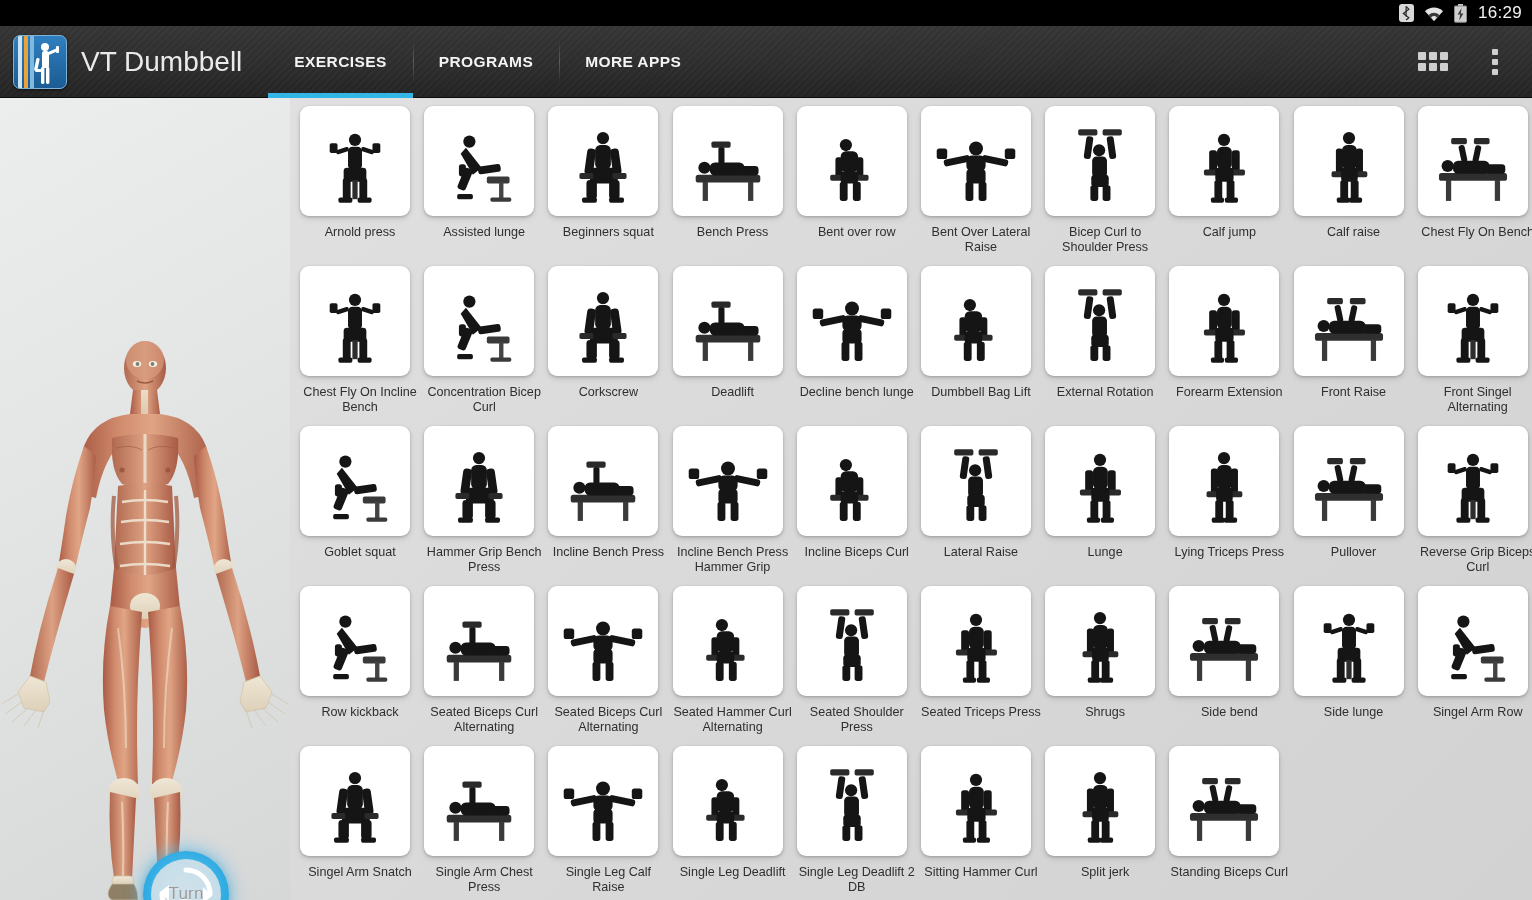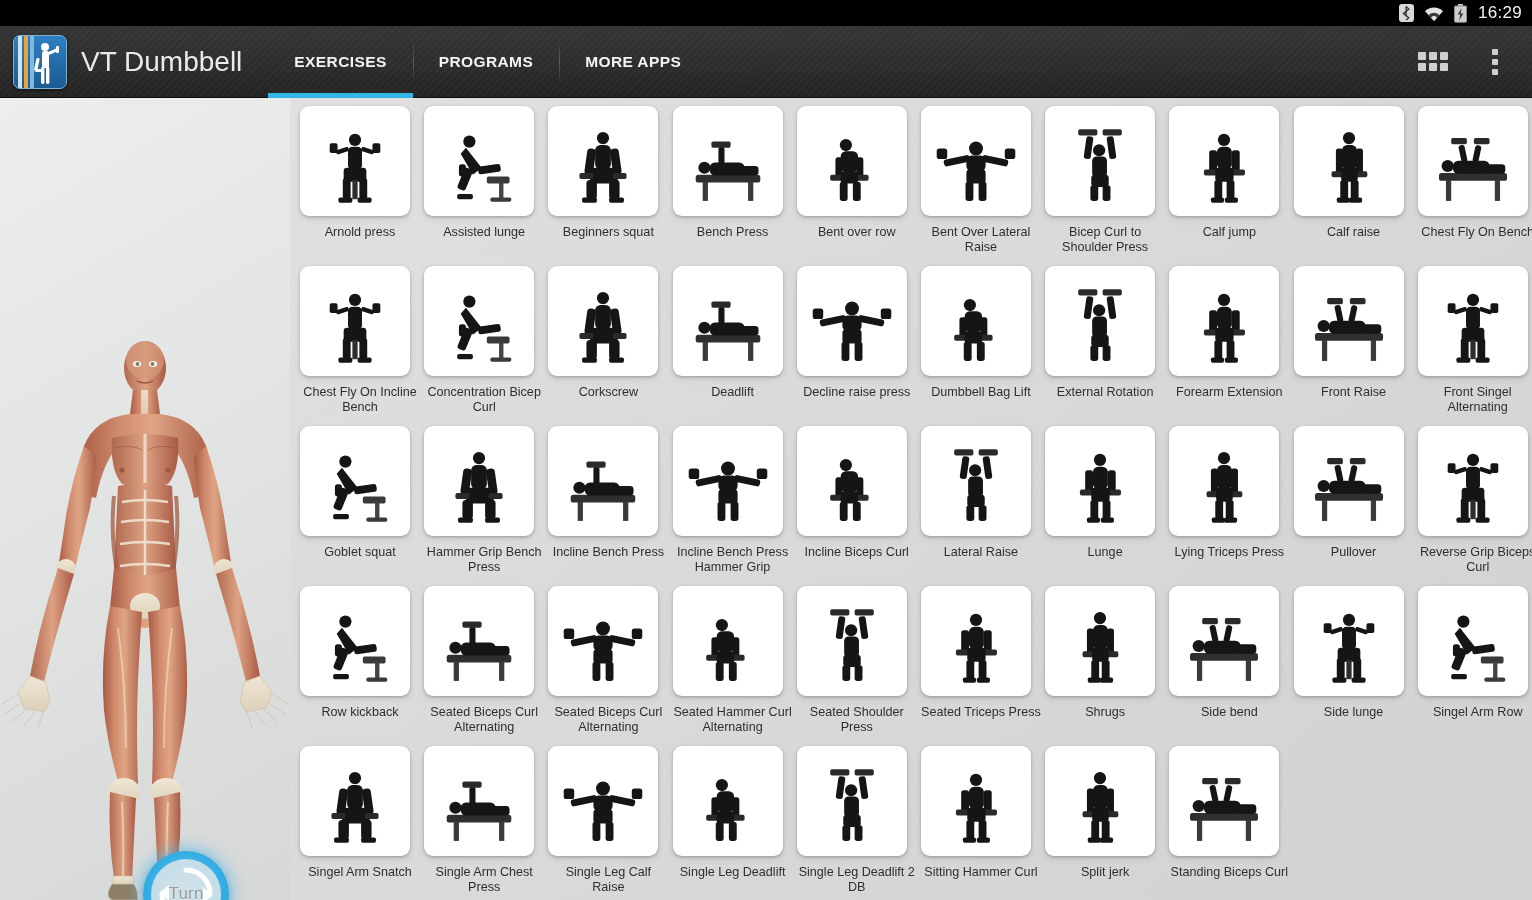--- a/index.html
+++ b/index.html
@@ -559,21 +559,21 @@
            <rect x="44" y="38" width="22" height="18" rx="6" fill="#151515"></rect>
            <rect x="18" y="40" width="30" height="8" rx="3" fill="#151515" transform="rotate(-12 33 44)"></rect>
            <rect x="62" y="40" width="30" height="8" rx="3" fill="#151515" transform="rotate(12 77 44)"></rect>
            <rect x="10" y="30" width="12" height="12" rx="3" fill="#151515"></rect>
            <rect x="88" y="30" width="12" height="12" rx="3" fill="#151515"></rect>
            <rect x="44" y="54" width="22" height="16" rx="4" fill="#151515"></rect>
            <rect x="43" y="68" width="9" height="22" rx="3" fill="#151515"></rect>
            <rect x="58" y="68" width="9" height="22" rx="3" fill="#151515"></rect>
             </svg>
           </div>
-          <div class="caption">Decline raise press</div>
+          <div class="caption">Decline bench lunge</div>
         </div>
         <div class="cell">
           <div class="thumb">
             <svg width="96" height="100" viewBox="0 0 110 100">
               <circle cx="48" cy="26" r="7" fill="#151515"></circle>
            <rect x="42" y="33" width="20" height="24" rx="6" fill="#151515"></rect>
            <rect x="36" y="40" width="8" height="24" rx="3" fill="#151515"></rect>
            <rect x="60" y="40" width="8" height="24" rx="3" fill="#151515"></rect>
            <rect x="30" y="60" width="16" height="7" rx="2" fill="#2a2a2a"></rect>
            <rect x="58" y="60" width="16" height="7" rx="2" fill="#2a2a2a"></rect>

